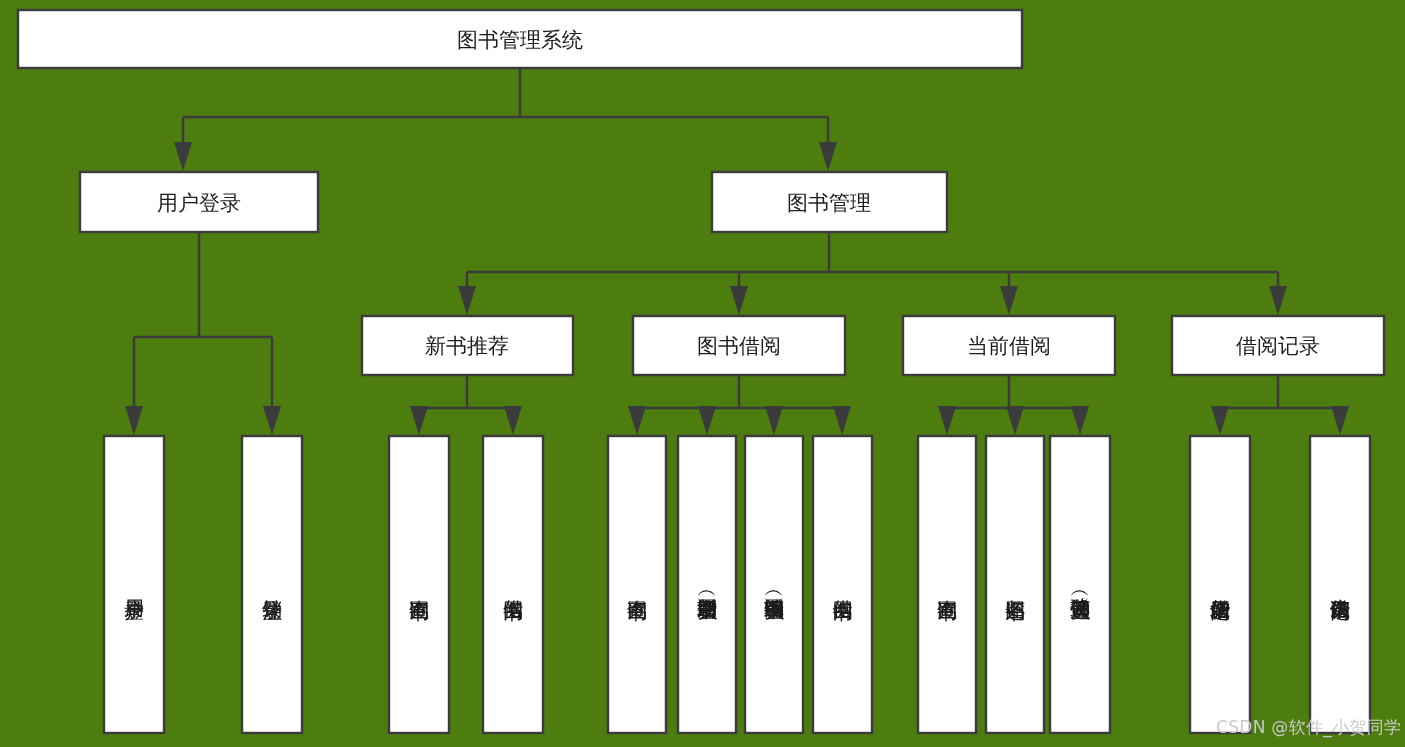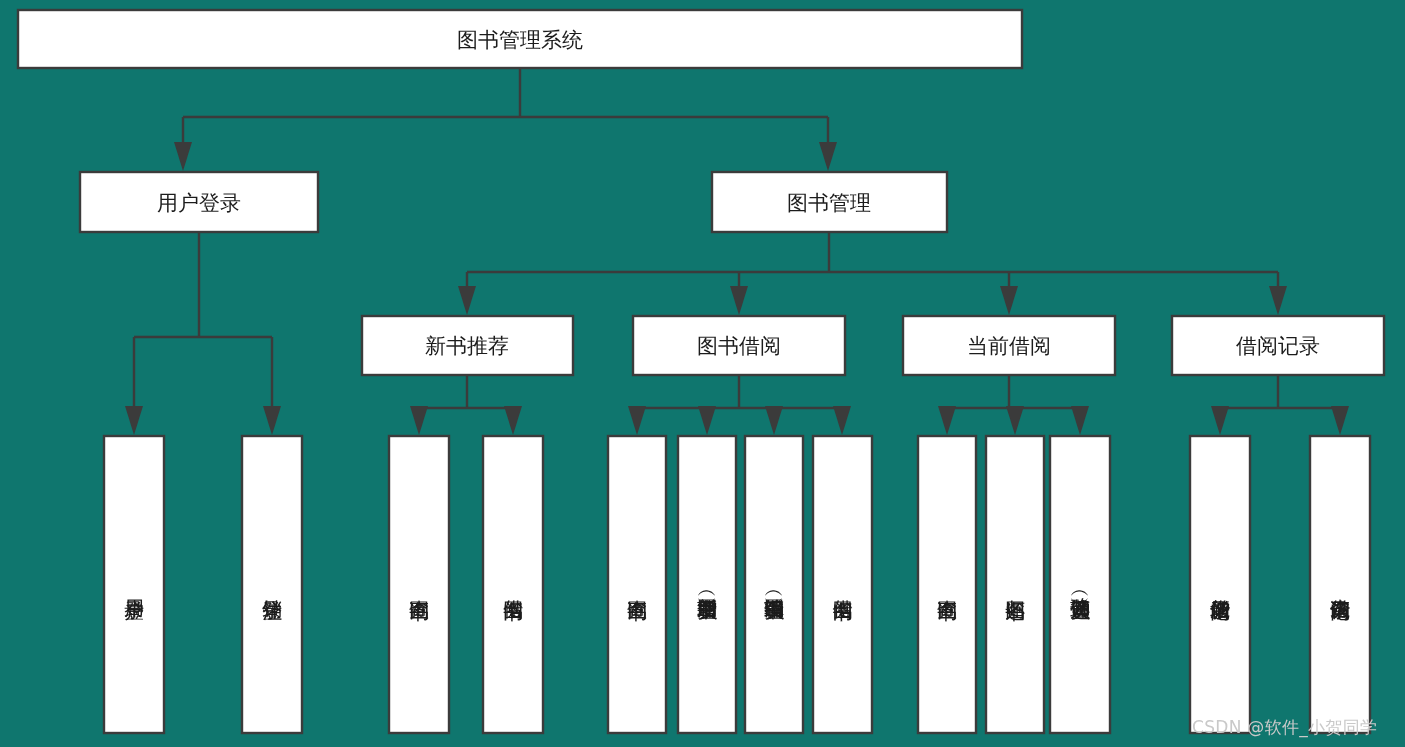--- a/index.html
+++ b/index.html
@@ -11,21 +11,21 @@
   body {
     font-family: "DejaVu Sans", "Liberation Sans", sans-serif;
     width: 1405px;
     height: 747px;
     overflow: hidden;
   }
   #diagram-root {
     position: relative;
     width: 1405px;
     height: 747px;
-    background: #0f766e;
+    background: #4d7c0f;
   }
   svg#diagram-canvas {
     position: absolute;
     top: 0;
     left: 0;
     width: 1405px;
     height: 747px;
     display: block;
   }
   .node-box {
@@ -219,15 +219,15 @@
       <div class="node-label-v" style="left: 678px; top: 436px; width: 58px; height: 297px;">新增图书（管理员）</div>
       <div class="node-label-v" style="left: 745px; top: 436px; width: 58px; height: 297px;">编辑图书（管理员）</div>
       <div class="node-label-v" style="left: 813px; top: 436px; width: 59px; height: 297px;">借阅图书</div>
       <div class="node-label-v" style="left: 918px; top: 436px; width: 58px; height: 297px;">查询图书</div>
       <div class="node-label-v" style="left: 986px; top: 436px; width: 58px; height: 297px;">归还图书</div>
       <div class="node-label-v" style="left: 1050px; top: 436px; width: 60px; height: 297px;">确认归还（管理员）</div>
       <div class="node-label-v" style="left: 1190px; top: 436px; width: 60px; height: 297px;">新增借阅记录</div>
       <div class="node-label-v" style="left: 1310px; top: 436px; width: 60px; height: 297px;">查询借阅记录</div>
     </div>
 
-  <div class="watermark" style="left: 1192px; top: 716px;">CSDN @软件_小贺同学</div>
+  <div class="watermark" style="left: 1192px; top: 716px; padding-left: 24px;">CSDN @软件_小贺同学</div>
 
 </div>
 
 </body></html>

